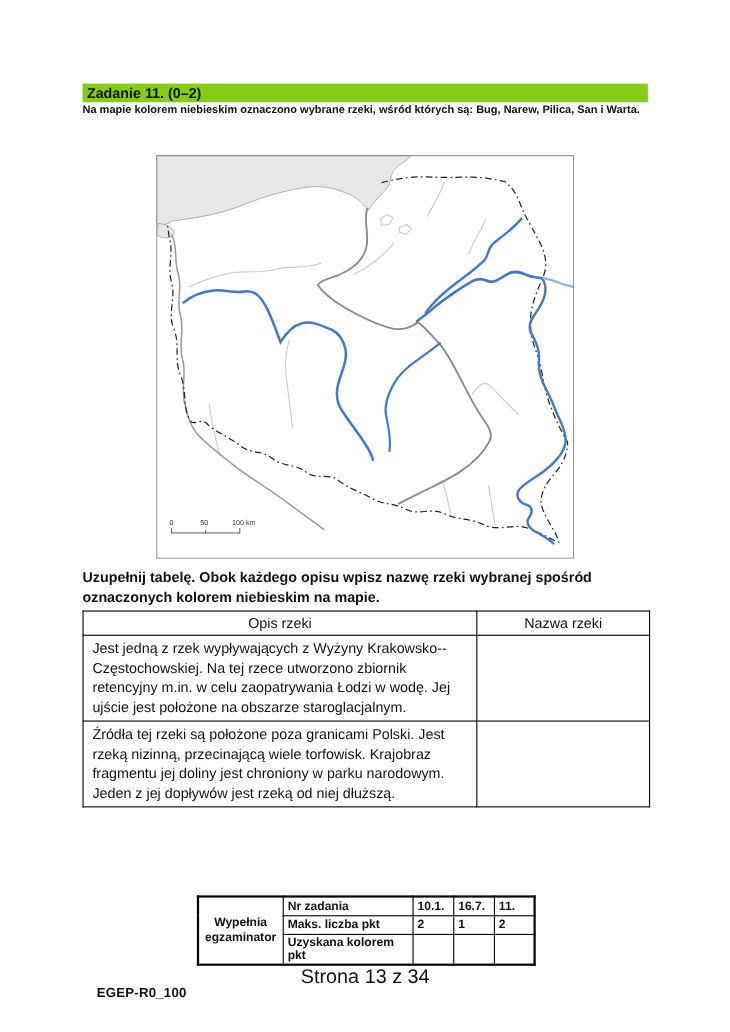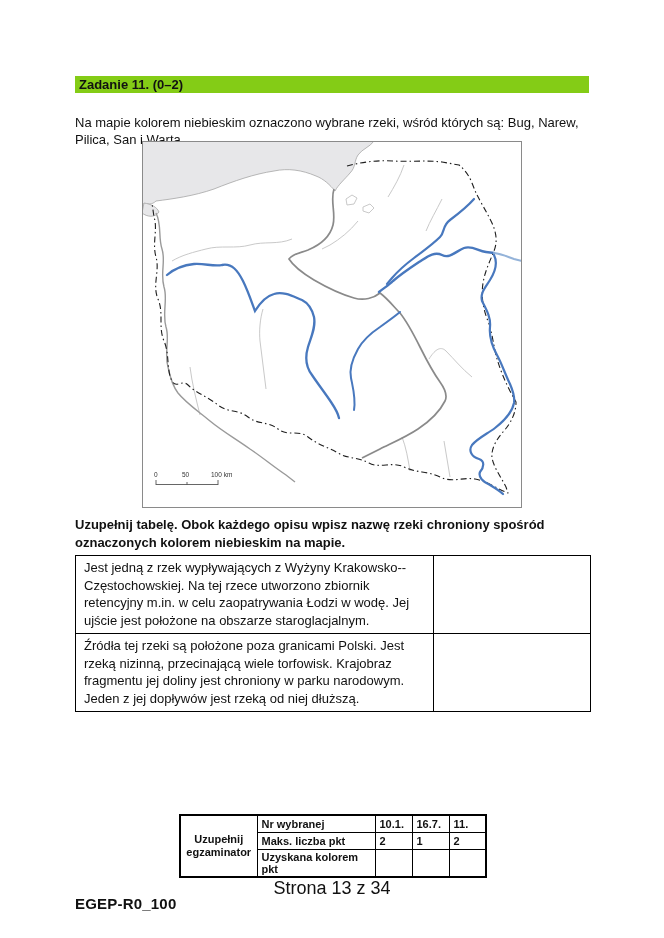--- a/index.html
+++ b/index.html
@@ -9,21 +9,21 @@
     -webkit-font-smoothing:antialiased;
   }
   .abs{position:absolute;}
   
   .task-header{
     left:75px;top:76px;width:514px;height:17px;background:#84cc16;
     font-weight:bold;font-size:13px;line-height:17px;padding-left:4px;
     box-sizing:border-box;
   }
   .task-intro{
-    left:75px;top:114px;width:514px;font-size:13px;line-height:17px;
+    left:75px;top:92px;width:514px;font-size:10px;line-height:17px;font-weight:bold;
   }
   .map-wrap{left:142px;top:141px;width:380px;height:367px;}
   .task-instruction{
     left:75px;top:516px;width:514px;font-size:13px;line-height:18px;font-weight:bold;
   }
   
   table.answer{
     left:75px;top:555px;width:515px;border-collapse:collapse;table-layout:fixed;
   }
   table.answer td,table.answer th{
@@ -49,21 +49,21 @@
   table.scoring{border:2px solid #000;}
   table.scoring td.filler{width:77px;text-align:center;line-height:13px;}
   table.scoring td.lab{width:118px;}
   table.scoring td.val{width:37px;}
   table.scoring tr{height:17px;}
   table.scoring tr.last{height:22px;}
   .page-number{
     left:0;right:0;top:878px;text-align:center;font-size:18px;
   }
   .form-code{
-    left:75px;top:895px;font-size:15px;font-weight:bold;letter-spacing:.2px;
+    left:88px;top:895px;font-size:12px;font-weight:bold;letter-spacing:.2px;
   }
 </style>
 </head>
 <body>
 
 <div class="abs task-header">
   <span>Zadanie 11. (0–2)</span>
 </div>
 
 <div class="abs task-intro">Na mapie kolorem niebieskim oznaczono wybrane rzeki, wśród których są: Bug, Narew, Pilica, San i Warta.</div>
@@ -152,44 +152,48 @@
       <text x="-2" y="6" font-size="6.5" fill="#333">0</text>
       <text x="26" y="6" font-size="6.5" fill="#333">50</text>
       <text x="55" y="6" font-size="6.5" fill="#333">100 km</text>
       <path d="M0,13.5 H62 M0,9 V14 M31,11 V14 M62,9 V14" stroke="#555" stroke-width="0.9" fill="none"></path>
     </g>
 
     <rect x="0.5" y="0.5" width="379" height="366" fill="none" stroke="#8a8a8a" stroke-width="1"></rect>
   </svg>
 </div>
 
-<div class="abs task-instruction">Uzupełnij tabelę. Obok każdego opisu wpisz nazwę rzeki chroniony spośród oznaczonych kolorem niebieskim na mapie.</div>
+<div class="abs task-instruction">Uzupełnij tabelę. Obok każdego opisu wpisz nazwę rzeki wybranej spośród oznaczonych kolorem niebieskim na mapie.</div>
 
 <table class="abs answer">
   <colgroup>
       <col class="c1">
       <col class="c2">
     </colgroup>
   <tbody>
+      <tr>
+    <th>Opis rzeki</th>
+    <th>Nazwa rzeki</th>
+  </tr>
   <tr class="r1">
     <td class="desc">Jest jedną z rzek wypływających z Wyżyny Krakowsko--Częstochowskiej. Na tej rzece utworzono zbiornik retencyjny m.in. w celu zaopatrywania Łodzi w wodę. Jej ujście jest położone na obszarze staroglacjalnym.</td>
     <td></td>
   </tr>
   <tr class="r2">
     <td class="desc">Źródła tej rzeki są położone poza granicami Polski. Jest rzeką nizinną, przecinającą wiele torfowisk. Krajobraz fragmentu jej doliny jest chroniony w parku narodowym. Jeden z jej dopływów jest rzeką od niej dłuższą.</td>
     <td></td>
   </tr>
 </tbody>
   </table>
 
 <table class="abs scoring">
   <tbody>
       <tr>
-    <td class="filler" rowspan="3">Uzupełnij egzaminator</td>
-    <td class="lab">Nr wybranej</td>
+    <td class="filler" rowspan="3">Wypełnia egzaminator</td>
+    <td class="lab">Nr zadania</td>
     <td class="val">10.1.</td>
     <td class="val">16.7.</td>
     <td class="val">11.</td>
   </tr>
   <tr>
     <td class="lab">Maks. liczba pkt</td>
     <td class="val">2</td>
     <td class="val">1</td>
     <td class="val">2</td>
   </tr>

